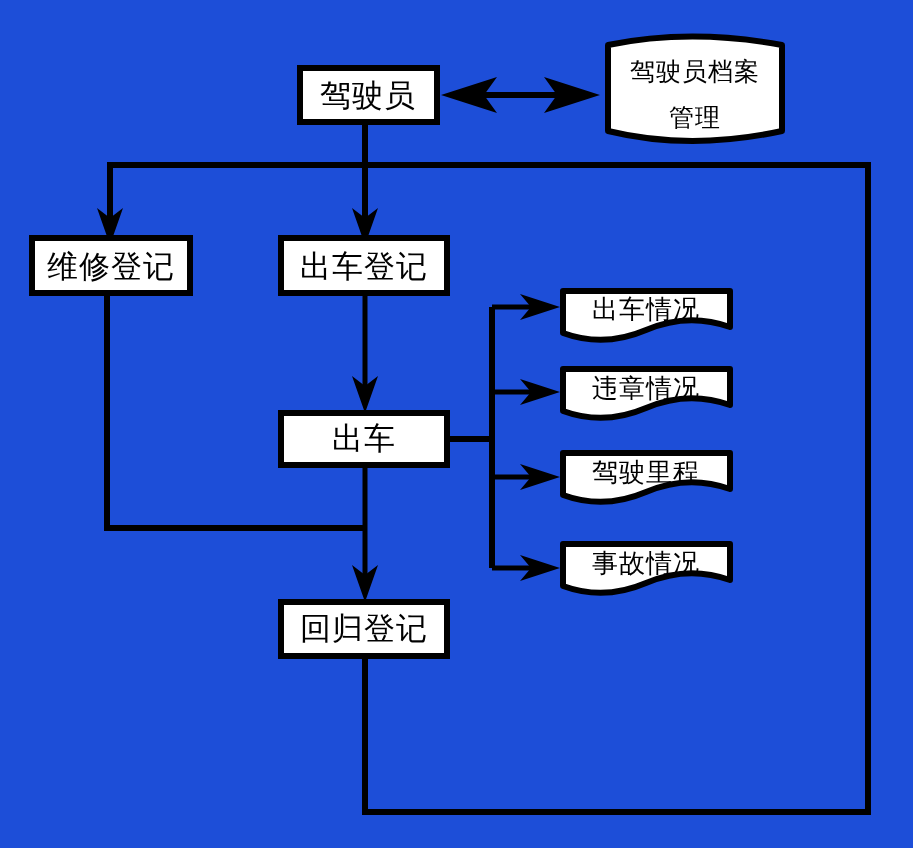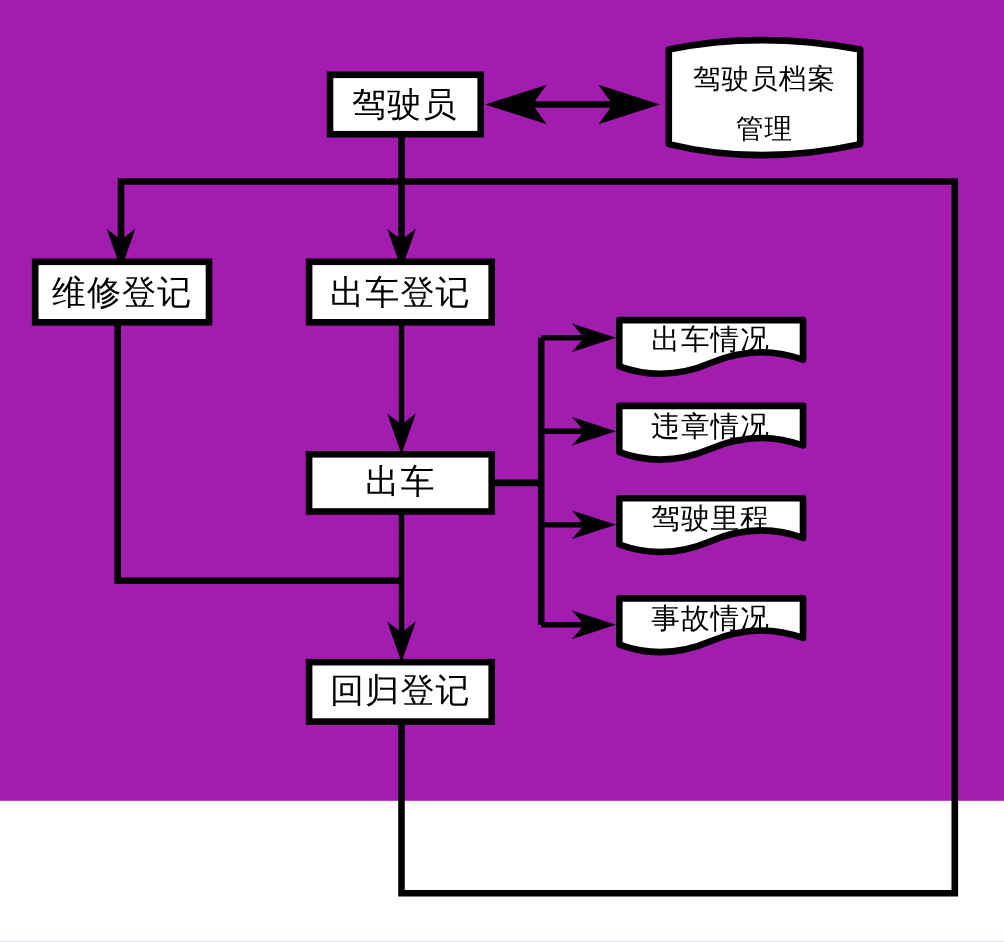--- a/index.html
+++ b/index.html
@@ -9,22 +9,22 @@
   }
   body {
     width: 913px;
     height: 856px;
     font-family: "DejaVu Sans", "Liberation Sans", sans-serif;
     overflow: hidden;
   }
   #diagram-root {
     position: relative;
     width: 913px;
-    height: 728px;
-    background: #a21caf;
+    height: 848px;
+    background: #1d4ed8;
   }
   svg#flow {
     display: block;
     width: 913px;
     height: 856px;
   }
   .node-shape {
     fill: #ffffff;
     stroke: #000000;
     stroke-width: 6;

